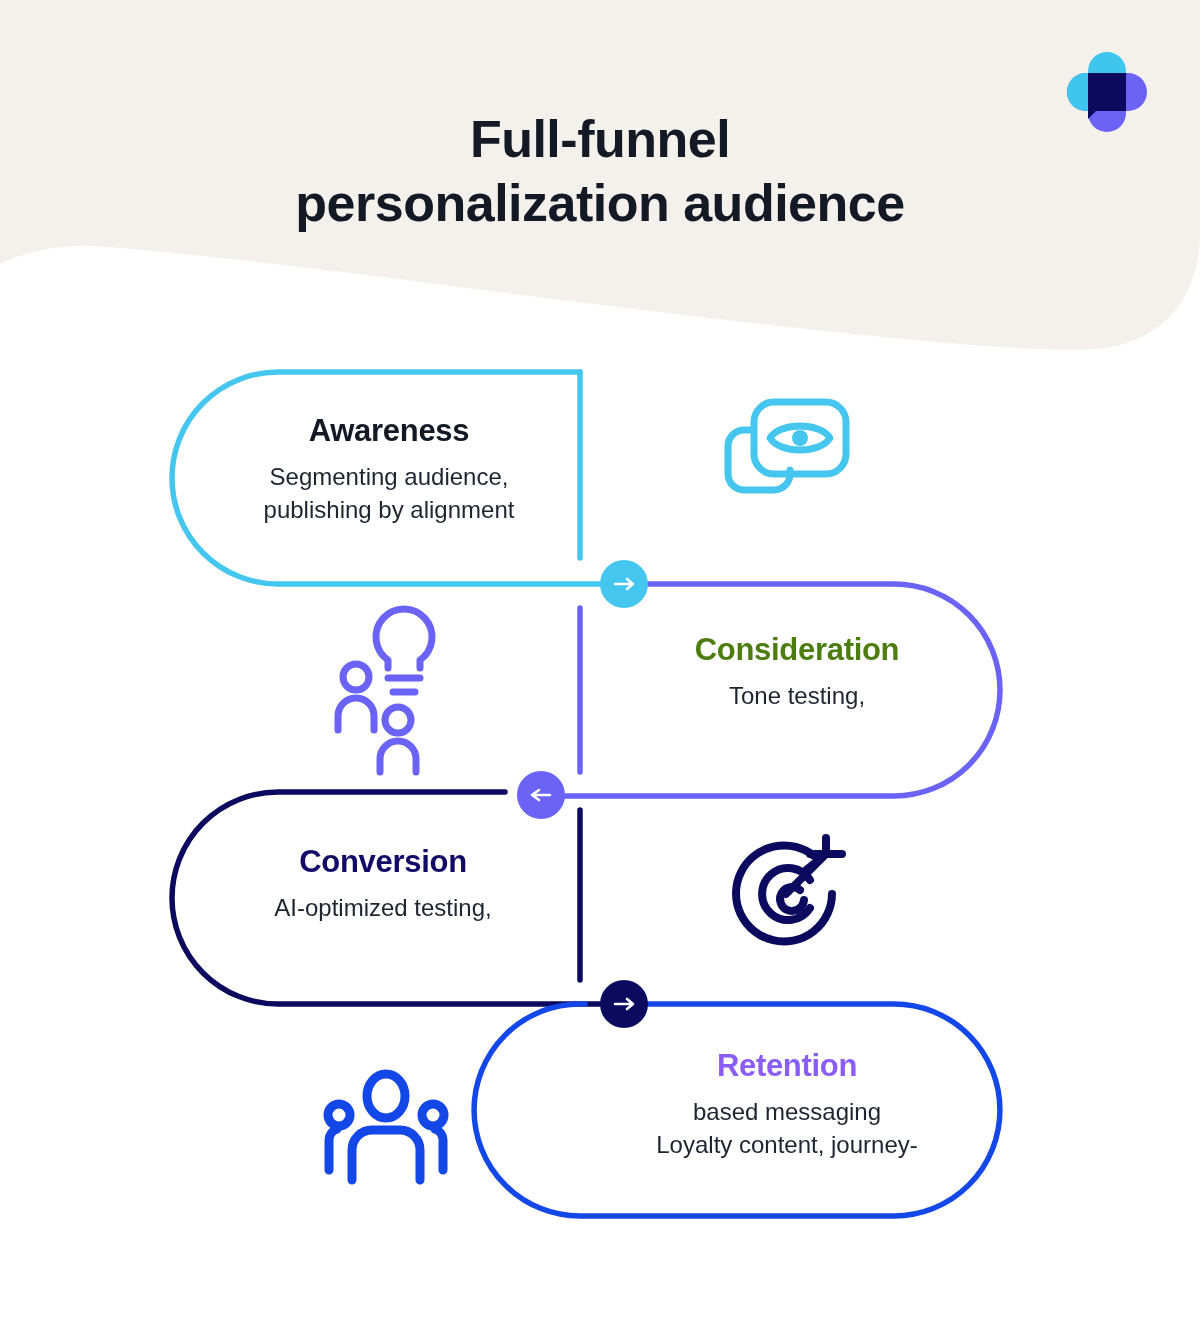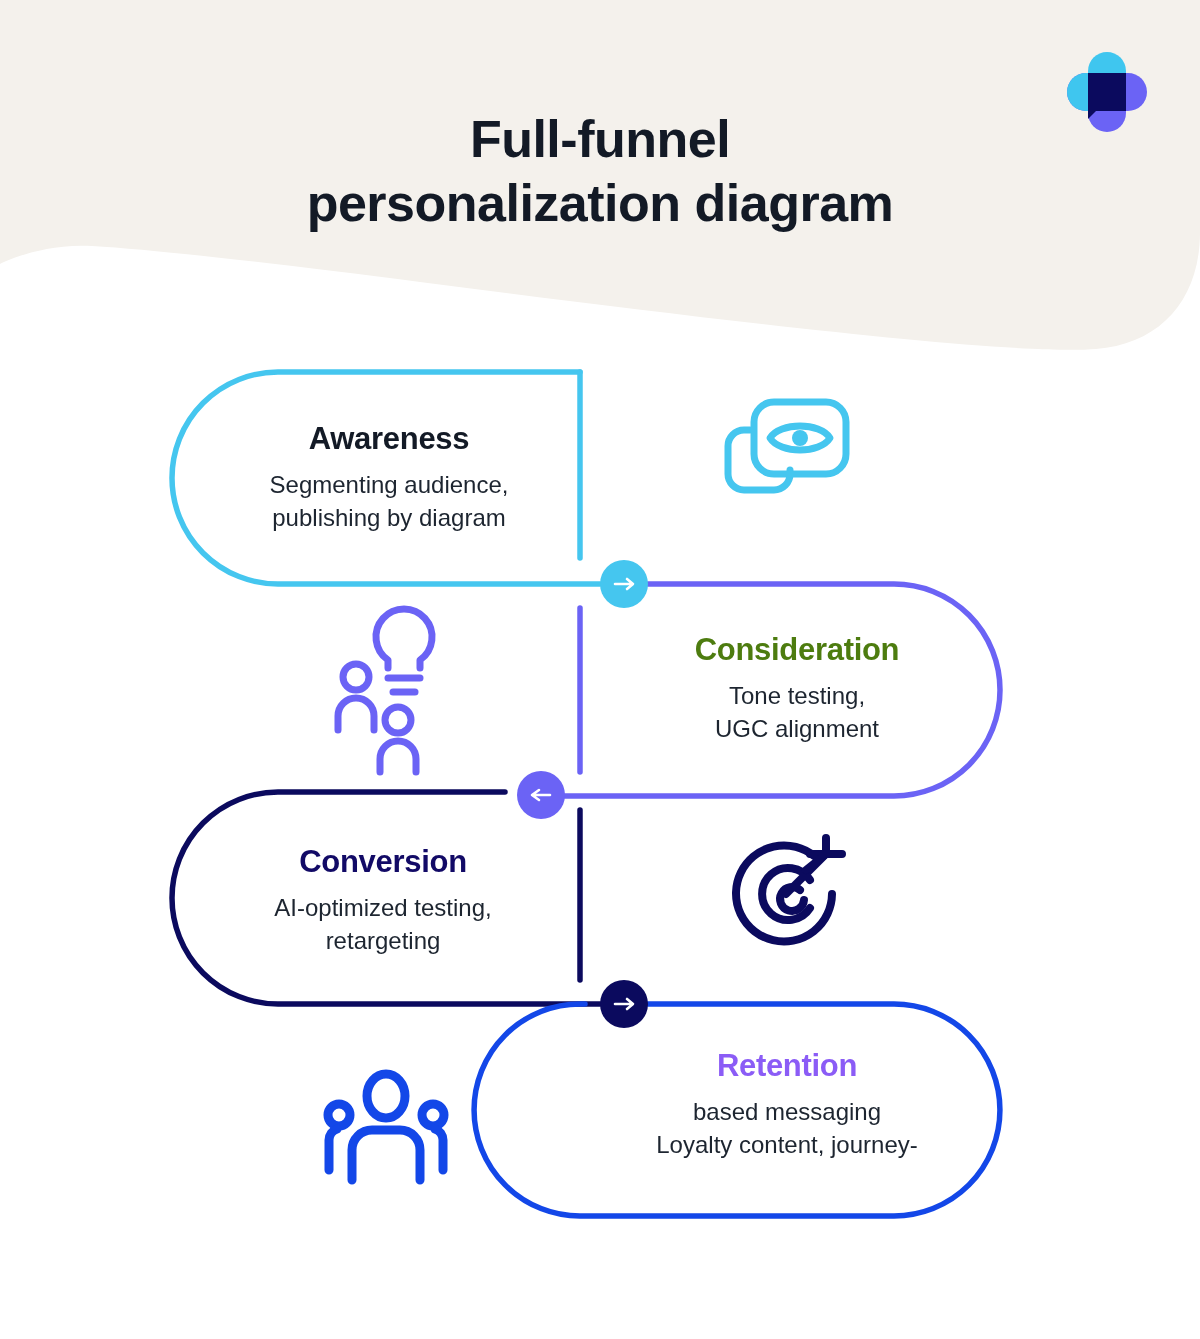--- a/index.html
+++ b/index.html
@@ -41,21 +41,21 @@
     font-family:"Liberation Sans", sans-serif;
     margin:0 0 12px 0;
   }
   .node-desc{
     font-size:24px;line-height:1.36;font-weight:400;
     color:#1d2530;
     font-family:"Liberation Sans", sans-serif;
     margin:0;
   }
 
-  #txt-awareness{left:186px;top:73px;width:406px;margin-top:8px;}
+  #txt-awareness{left:186px;top:73px;width:406px;}
   #txt-consideration{left:594px;top:292px;width:406px;}
   #txt-conversion{left:180px;top:498px;width:406px;margin-top:6px;}
   #txt-retention{left:584px;top:708px;width:406px;}
 </style>
 </head>
 <body>
 
 <div id="root">
 
   <div class="header-band">
@@ -63,21 +63,21 @@
       <path id="hdr-shape" d="M0,0 H1200 V232
                C1200,300 1160,344 1096,349
                C1010,356 700,318 420,282
                C280,264 160,250 92,246
                C40,243 0,264 0,264 Z" fill="#f4f1ec"></path>
     </svg>
   </div>
 
   <h1 class="header-title">
     <span class="ln">Full-funnel</span>
-    <span class="ln">personalization diagram</span>
+    <span class="ln">personalization audience</span>
   </h1>
 
   <div class="brand-logo">
     <svg width="90" height="90" viewBox="0 0 90 90" xmlns="http://www.w3.org/2000/svg">
 
       <rect x="5" y="26" width="80" height="38" rx="19" fill="#6b63f5"></rect>
       <path d="M24,26 H45 V64 H24 A19,19 0 0 1 24,26 Z" fill="#3fc6ef"></path>
 
       <path d="M26,24 a19,19 0 0 1 38,0 V45 H26 Z" fill="#3fc6ef"></path>
       <path d="M26,45 H64 V66 a19,19 0 0 1 -38,0 Z" fill="#6b63f5"></path>
@@ -153,33 +153,31 @@
         <path d="M5,100 V70 a12,12 0 0 1 8,-11"></path>
         <circle cx="109" cy="45" r="11"></circle>
         <path d="M119,100 V70 a12,12 0 0 0 -8,-11"></path>
       </g>
 
     </svg>
 
     <div class="node-text" id="txt-awareness">
       <p class="node-title" style="color:#131a26">Awareness</p>
       <p class="node-desc">Segmenting audience,</p>
-      <p class="node-desc">publishing by diagram</p>
+      <p class="node-desc">publishing by alignment</p>
     </div>
 
     <div class="node-text" id="txt-consideration">
       <p class="node-title" style="color:#4d7c0f">Consideration</p>
       <p class="node-desc">Tone testing,</p>
-      <p class="node-desc">UGC alignment</p>
     </div>
 
     <div class="node-text" id="txt-conversion">
       <p class="node-title" style="color:#120a66">Conversion</p>
       <p class="node-desc">AI-optimized testing,</p>
-      <p class="node-desc">retargeting</p>
     </div>
 
     <div class="node-text" id="txt-retention">
       <p class="node-title" style="color:#8b5cf6">Retention</p>
       <p class="node-desc">based messaging</p>
       <p class="node-desc">Loyalty content, journey-</p>
     </div>
   </div>
 
 </div>

